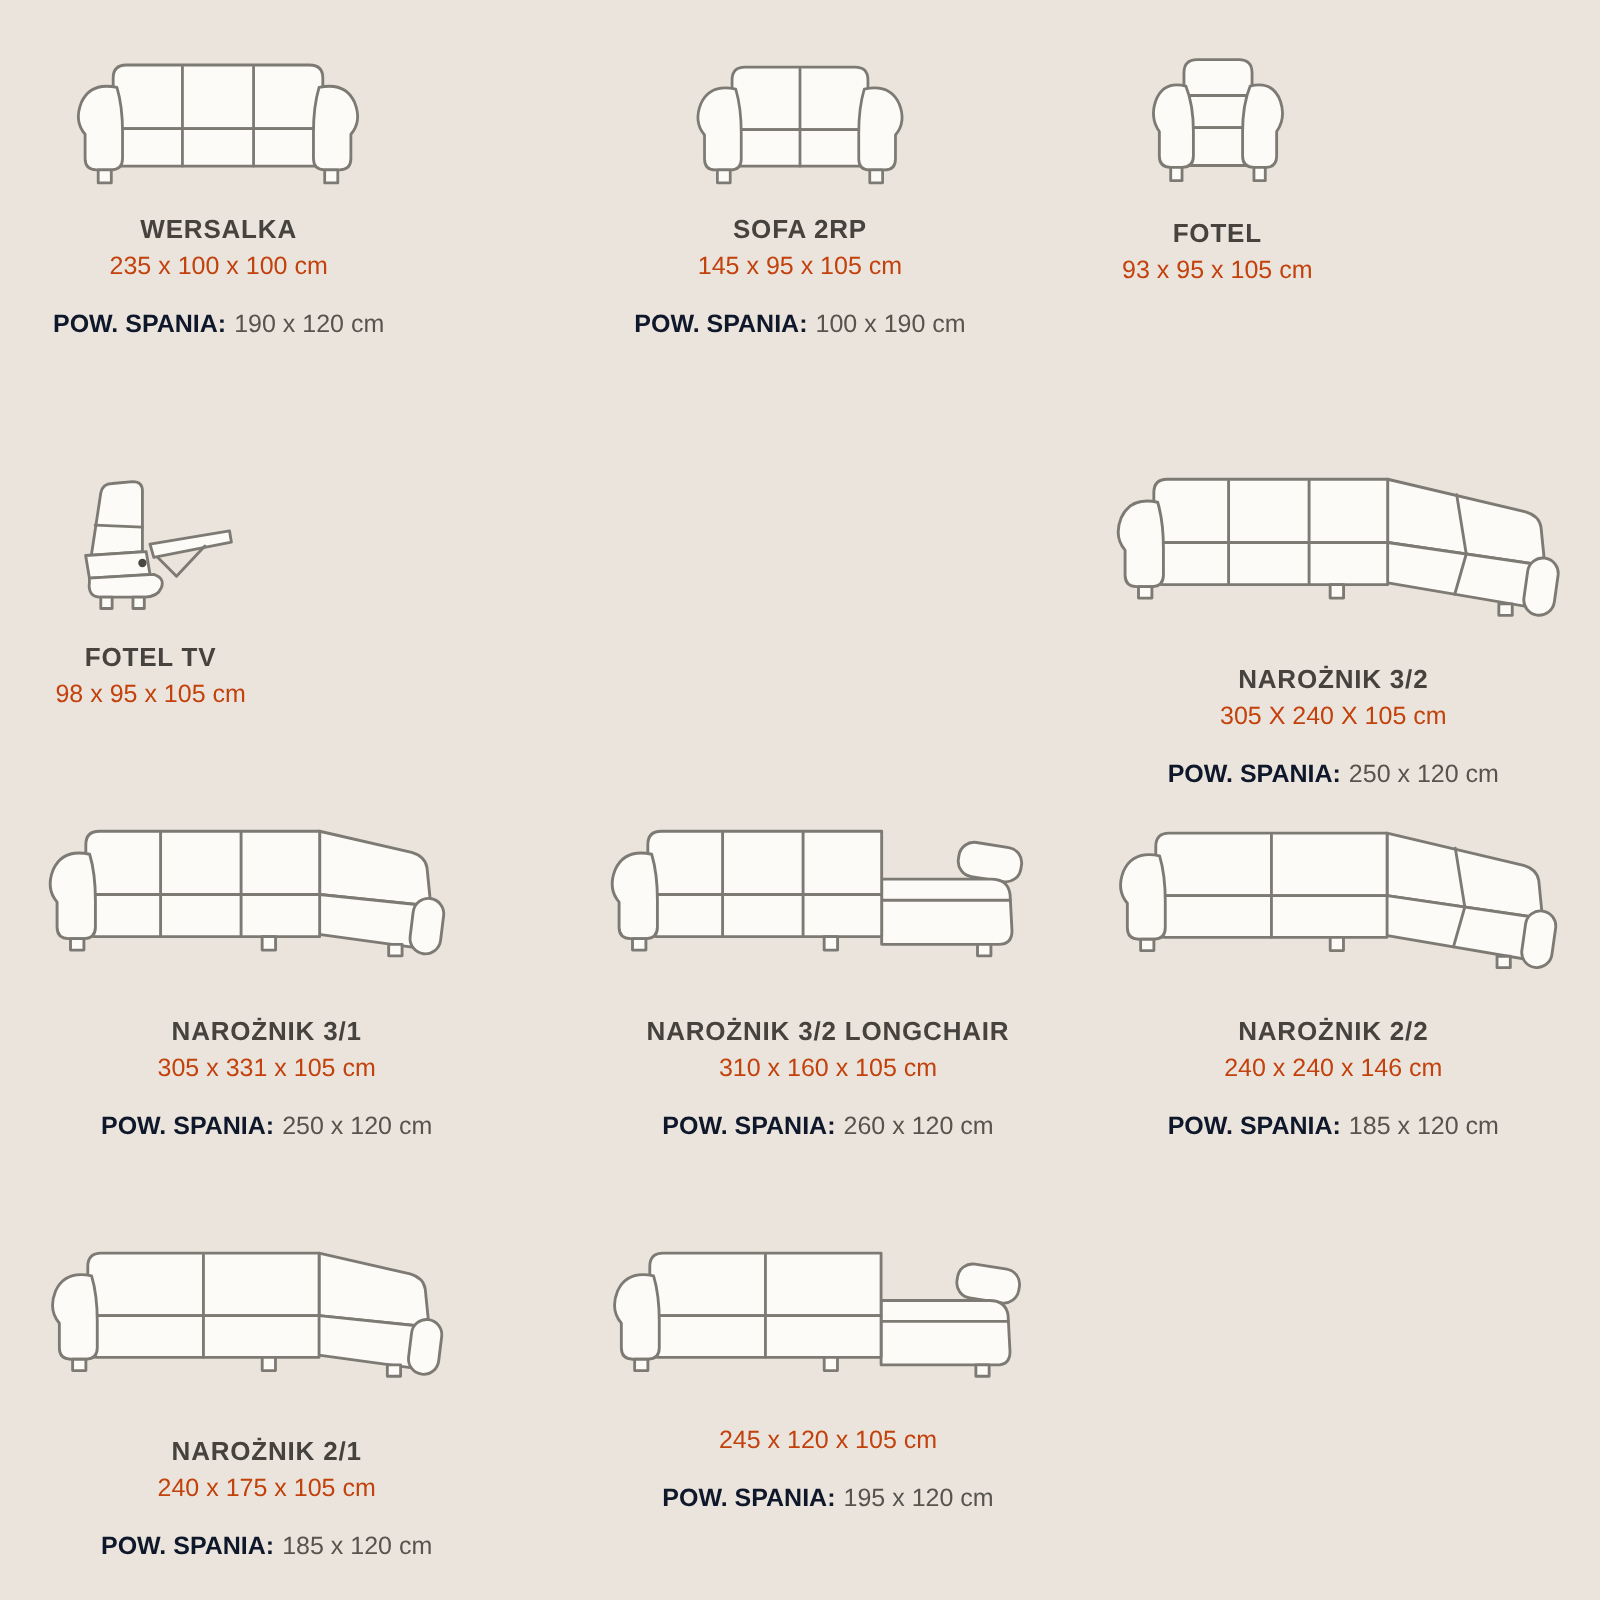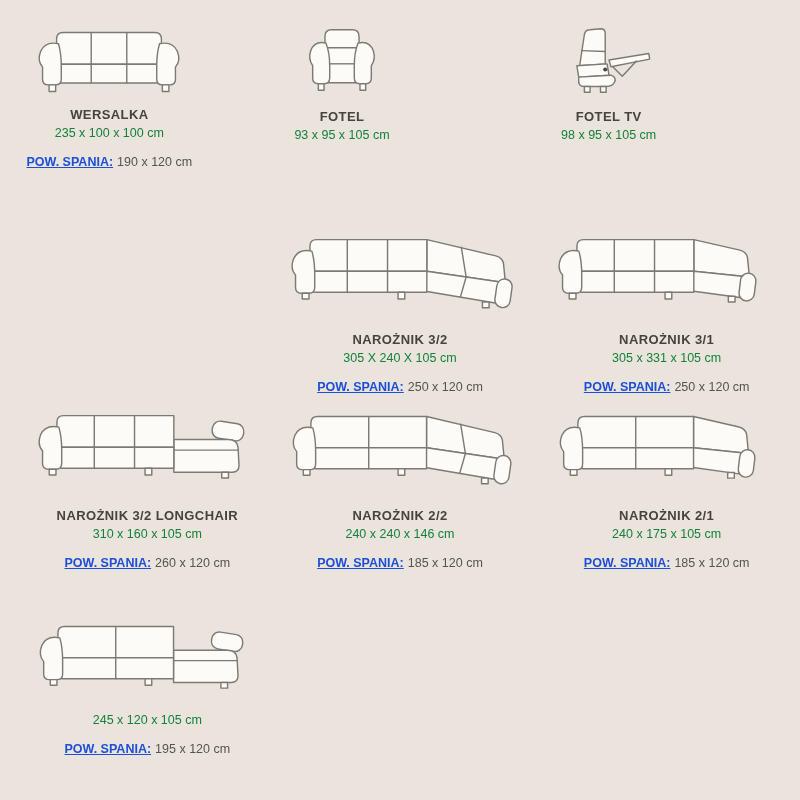--- a/index.html
+++ b/index.html
@@ -26,23 +26,23 @@
   .shift-r  { transform:translateX(14px); }
   .art { display:flex; align-items:flex-end; justify-content:center; }
   .r1 .art { height:84px; }
   .r2 .art { height:86px; }
   .r3 .art, .r4 .art { height:97px; }
   .name {
     margin-top:9px;
     font-size:13px; font-weight:bold;
     color:#46423d; letter-spacing:.4px;
   }
-  .dims { margin-top:4px; font-size:12.5px; color:#15803d; }
+  .dims { margin-top:4px; font-size:12.5px; color:#c2410c; }
   .pow  { margin-top:15px; font-size:12.5px; color:#57534d; }
-  .pow-label { font-weight:bold; color:#1d4ed8; margin-right:4px;text-decoration:underline; }
+  .pow-label { font-weight:bold; color:#0f172a; margin-right:4px; }
   .defs-holder { position:absolute; width:0; height:0; overflow:hidden; }
 </style>
 </head>
 <body>
 
 <svg class="defs-holder" aria-hidden="true">
   <defs>
 
     <g id="g-wing3" fill="#fcfbf8" stroke="#7d7a74" stroke-width="1.5" stroke-linejoin="round" stroke-linecap="round">
       <path d="M26 42 V16 Q26 9 33 9 H148 V42 Z"></path>
@@ -175,20 +175,32 @@
         </svg>
     </div>
     <div class="name">WERSALKA</div>
     <div class="dims">235 x 100 x 100 cm</div>
     <div class="pow">
       <span class="pow-label">POW. SPANIA:</span><span class="pow-value">190 x 120 cm</span>
     </div>
   </div>
 
 
+  <div class="card r1">
+    <div class="art">
+      <svg width="112" height="72">
+          <use href="#sofa-2-seat"></use>
+        </svg>
+    </div>
+    <div class="name">SOFA 2RP</div>
+    <div class="dims">145 x 95 x 105 cm</div>
+    <div class="pow">
+      <span class="pow-label">POW. SPANIA:</span><span class="pow-value">100 x 190 cm</span>
+    </div>
+  </div>
 
   <div class="card r2 shift-l">
     <div class="art">
       <svg width="70" height="78">
           <use href="#armchair"></use>
         </svg>
     </div>
     <div class="name">FOTEL</div>
     <div class="dims">93 x 95 x 105 cm</div>
   </div>

